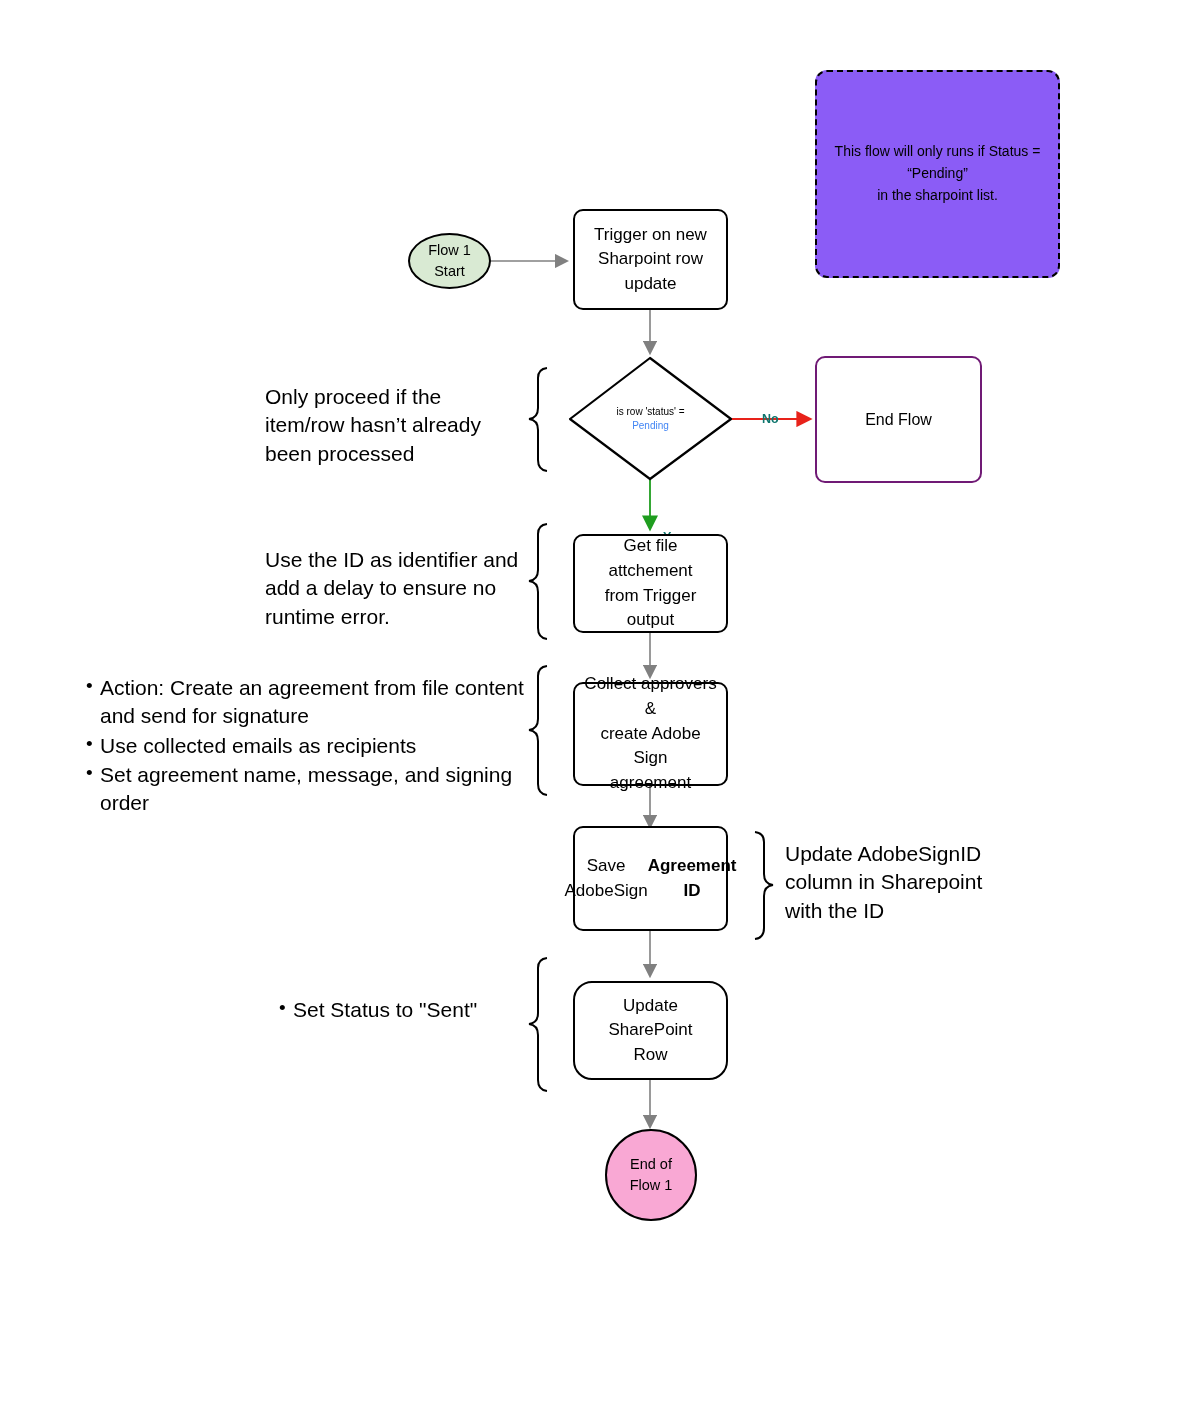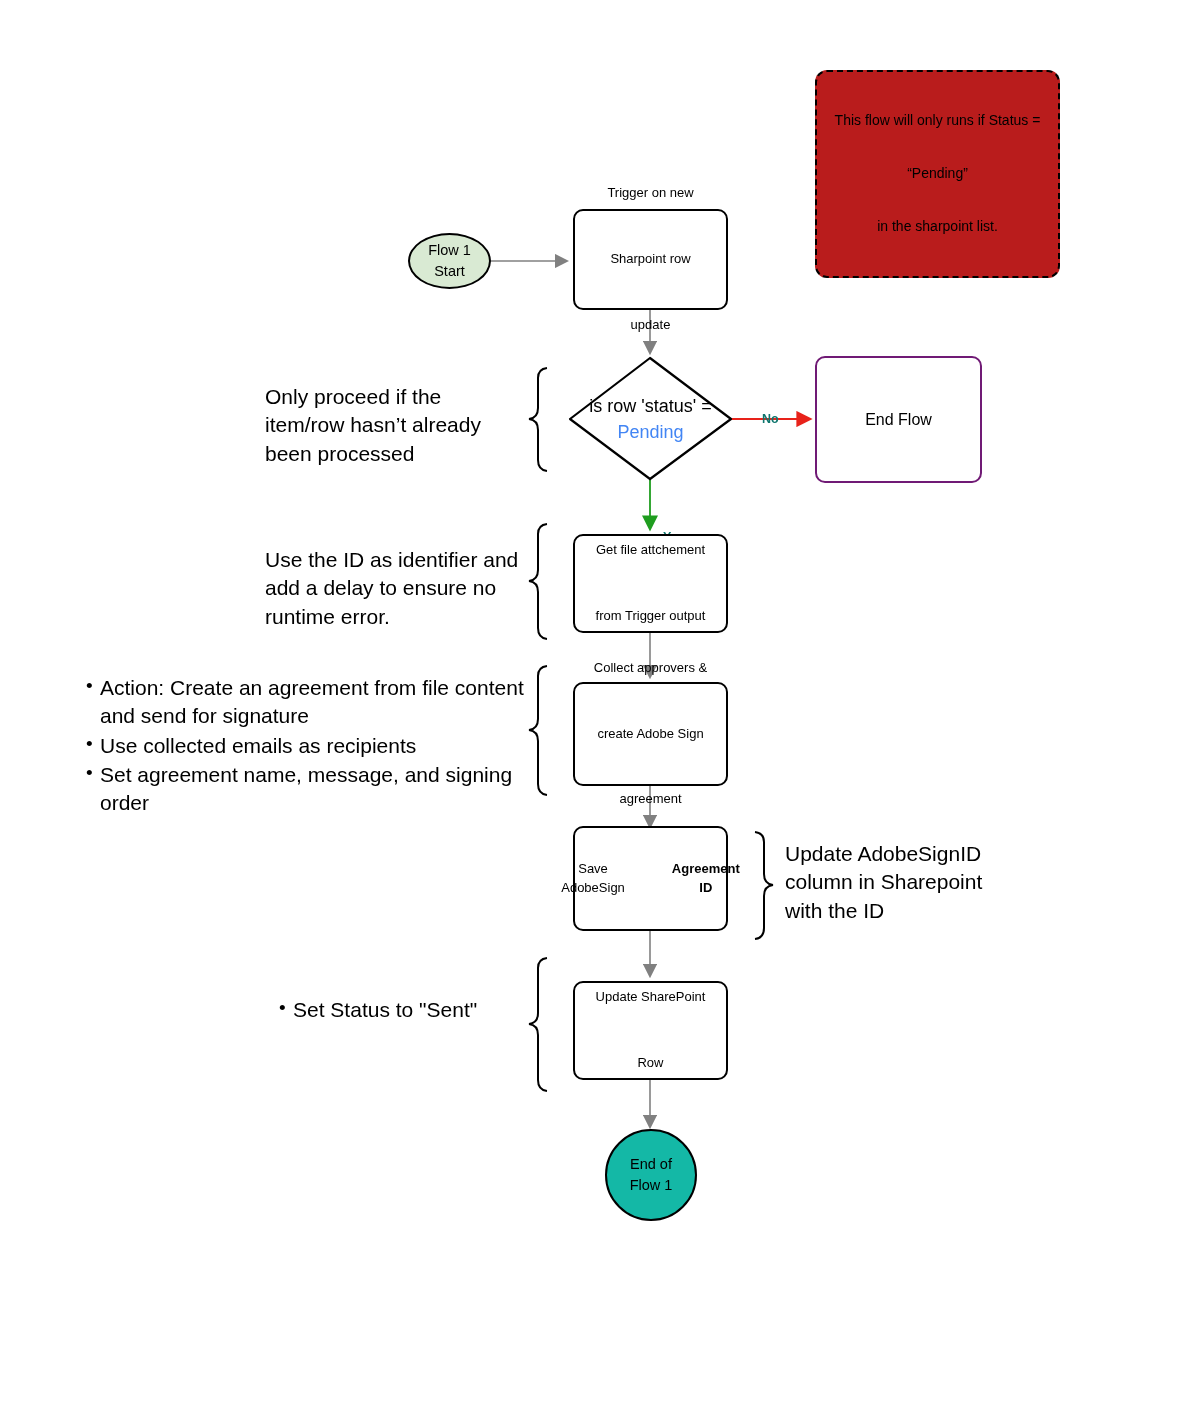--- a/index.html
+++ b/index.html
@@ -24,47 +24,45 @@
     display: flex;
     align-items: center;
     justify-content: center;
     text-align: center;
     line-height: 1.45;
   }
   .proc {
     border: 2px solid #000000;
     border-radius: 10px;
     background: #ffffff;
-    font-size: 13px;
+    font-size: 17px;
     padding: 4px 8px;
-    gap: 47px;
   }
   .proc-plain {
     border: 2px solid #701a75;
     border-radius: 10px;
     background: #ffffff;
     font-size: 16px;
   }
   .ellipse {
     border: 2px solid #000000;
     border-radius: 50%;
     font-size: 14.5px;
   }
   .circle {
     border: 2px solid #000000;
     border-radius: 50%;
     font-size: 14.5px;
   }
   .note-dashed {
     border: 2px dashed #000000;
     border-radius: 12px;
-    background: #b91c1c;
+    background: #8b5cf6;
     font-size: 14px;
     line-height: 1.55;
-    gap: 31px;
   }
   .annot {
     position: absolute;
     font-size: 21px;
     line-height: 1.35;
     color: #000000;
   }
   .annot ul {
     margin: 0;
     padding: 0 0 0 18px;
@@ -155,21 +153,21 @@
     <div>Flow 1</div>
     <div>Start</div>
   </div>
 
   <div class="node proc" style="left:573px; top:209px; width:155px; height:101px; flex-direction:column;">
     <div>Trigger on new</div>
     <div>Sharpoint row</div>
     <div>update</div>
   </div>
 
-  <div class="node" style="left:570px; top:392px; width:161px; height:54px; flex-direction:column; font-size:18px;">
+  <div class="node" style="left:570px; top:392px; width:161px; height:54px; flex-direction:column; font-size:10px;">
     <div>is row 'status' =</div>
     <div style="color:#4285f4;">Pending</div>
   </div>
 
   <div class="edge-label" style="left:762px; top:412px;">No</div>
 
   <div class="edge-label" style="left:663px; top:500px;margin-top:30px;">Yes</div>
 
   <div class="node proc-plain" style="left:815px; top:356px; width:167px; height:127px;">
     <div>End Flow</div>
@@ -184,26 +182,26 @@
     <div>Collect approvers &amp;</div>
     <div>create Adobe Sign</div>
     <div>agreement</div>
   </div>
 
   <div class="node proc" style="left:573px; top:826px; width:155px; height:105px; ">
     <div>Save AdobeSign</div>
     <div class="bold-line">Agreement ID</div>
   </div>
 
-  <div class="node proc" style="left:573px; top:981px; width:155px; height:99px; flex-direction:column;">
+  <div class="node proc" style="left:573px; top:981px; width:155px; height:99px; flex-direction:column;border-radius:19px;">
     <div>Update SharePoint</div>
     <div>Row</div>
   </div>
 
-  <div class="node circle" style="left:605px; top:1129px; width:92px; height:92px; background:#14b8a6; flex-direction:column;">
+  <div class="node circle" style="left:605px; top:1129px; width:92px; height:92px; background:#f9a8d4; flex-direction:column;">
     <div>End of</div>
     <div>Flow 1</div>
   </div>
 
   <div class="annot" style="left:265px; top:383px; width:270px;">
     <div>Only proceed if the</div>
     <div>item/row hasn’t already</div>
     <div>been processed</div>
   </div>
 

